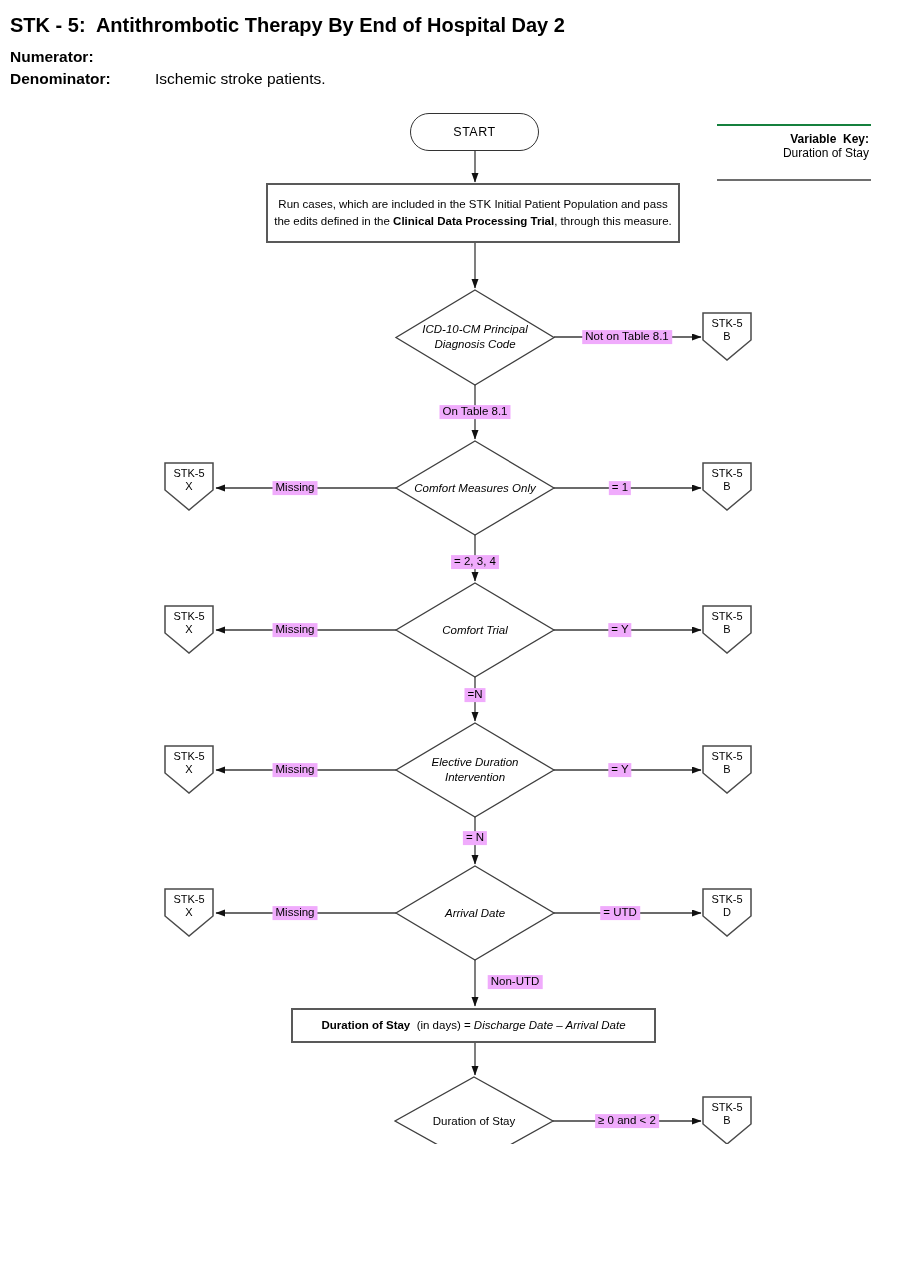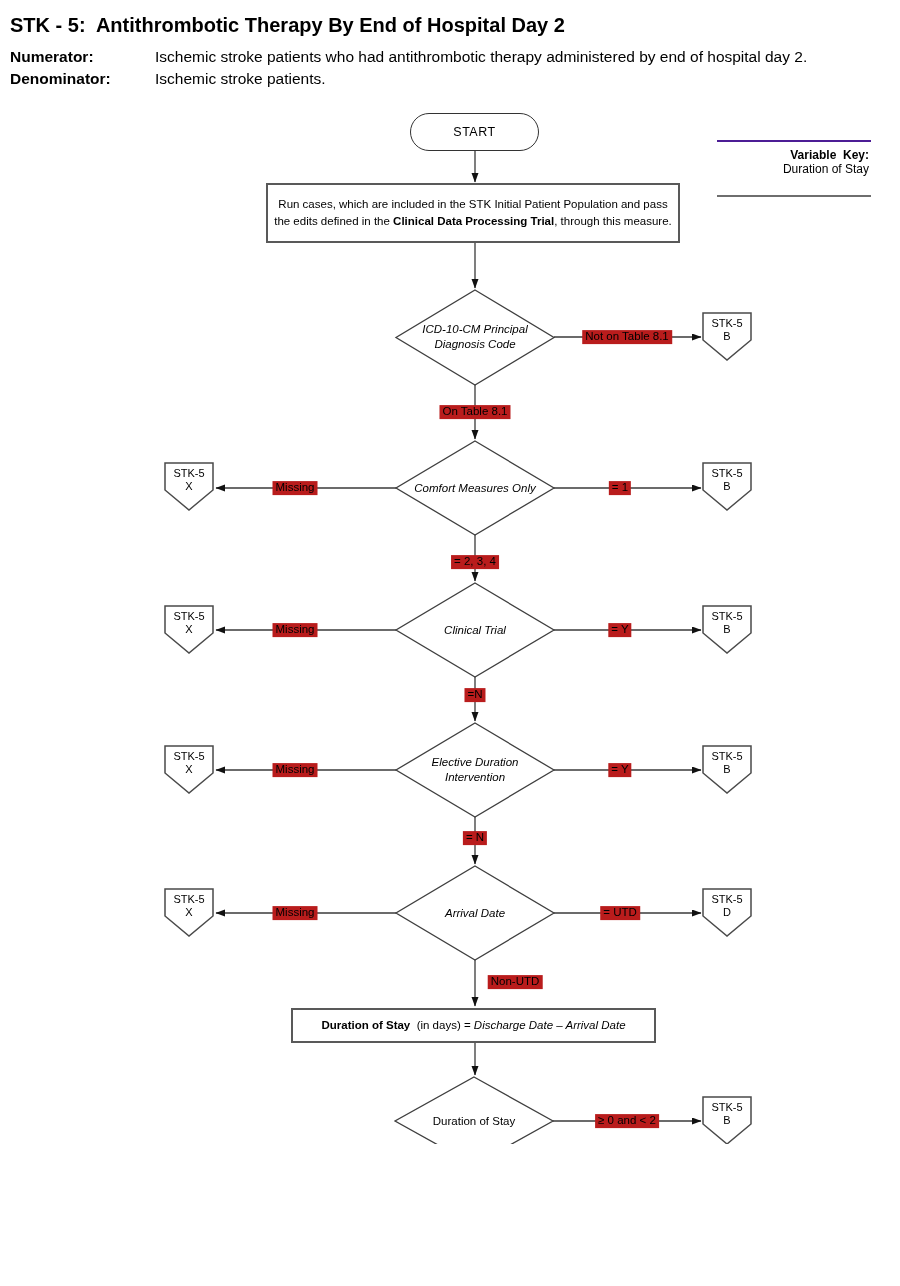--- a/index.html
+++ b/index.html
@@ -2,52 +2,51 @@
 <html><head>
 <meta charset="utf-8">
 <style>
   html,body{margin:0;padding:0;background:#fff;}
   .page{position:relative;width:900px;height:1144px;background:#fff;overflow:hidden;
         font-family:"Liberation Sans",sans-serif;color:#000;text-decoration:underline;}
   .abs{position:absolute;}
   .title{left:10px;top:14px;font-size:20px;font-weight:bold;white-space:pre;}
   .hdr-label{font-size:15.5px;font-weight:bold;}
   .hdr-text{font-size:15.5px;}
-  .varkey{left:717px;top:140px;width:152px;height:47px;border-top:2px solid #4c1d95;
+  .varkey{left:717px;top:124px;width:152px;height:47px;border-top:2px solid #15803d;
           border-bottom:2px solid #6e6e6e;text-align:right;padding:6px 2px 0 0;}
   .varkey .vk-title{font-size:12px;font-weight:bold;white-space:pre;display:block;}
   .varkey .vk-item{font-size:12px;display:block;}
   svg{position:absolute;left:0;top:0;}
   .start-oval{left:410px;top:113px;width:127px;height:36px;border:1.4px solid #333;
               border-radius:20px;display:flex;align-items:center;justify-content:center;
               font-size:12.5px;letter-spacing:0.5px;background:#fff;}
   .proc-box{border:2px solid #595959;background:#fff;display:flex;align-items:center;
             justify-content:center;text-align:center;font-size:11.5px;line-height:1.45;}
   .proc1{left:266px;top:183px;width:402px;height:56px;padding:0 4px;}
   .proc2{left:291px;top:1008px;width:361px;height:31px;white-space:pre;}
   .b{font-weight:bold;}
   .i{font-style:italic;}
-  .lbl{position:absolute;transform:translate(-50%,-50%);background:#b91c1c;font-size:11.5px;
+  .lbl{position:absolute;transform:translate(-50%,-50%);background:#f0abfc;font-size:11.5px;
        white-space:nowrap;padding:0 3px;text-align:left;line-height:1.2;}
   .dlabel{position:absolute;transform:translate(-50%,-50%);font-size:11.5px;text-align:center;
           line-height:1.3;white-space:nowrap;}
   .dlabel.it{font-style:italic;}
   .dlabel span{display:block;}
   .penta-lbl{position:absolute;width:48px;text-align:center;font-size:11px;line-height:13px;
              padding-top:4px;}
   .penta-lbl span{display:block;}
 </style>
 </head>
 <body>
 
 <div class="page">
 
   <div class="abs title">STK - 5:  Antithrombotic Therapy By End of Hospital Day 2</div>
   <div class="abs hdr-label" style="left:10px;top:48px;">Numerator:</div>
-  <div class="abs hdr-text" style="left:155px;top:48px;">Ischemic stroke patients who had antithrombotic therapy administered by end of hospital day 2.</div>
   <div class="abs hdr-label" style="left:10px;top:70px;">Denominator:</div>
   <div class="abs hdr-text" style="left:155px;top:70px;">Ischemic stroke patients.</div>
 
   <div class="abs varkey">
     <span class="vk-title">Variable  Key:</span>
     <span class="vk-item">Duration of Stay</span>
   </div>
 
   <svg width="900" height="1286" viewBox="0 0 900 1286">
     <defs>
@@ -112,21 +111,21 @@
 
   <div class="abs proc-box proc2">
     <span class="b">Duration of Stay</span><span>  (in days) = </span><span class="i">Discharge Date – Arrival Date</span>
   </div>
 
   <div class="dlabel it" style="left:475px;top:337px;">
     <span>ICD-10-CM Principal</span>
     <span>Diagnosis Code</span>
   </div>
   <div class="dlabel it" style="left:475px;top:488px;">Comfort Measures Only</div>
-  <div class="dlabel it" style="left:475px;top:630px;">Clinical Trial</div>
+  <div class="dlabel it" style="left:475px;top:630px;">Comfort Trial</div>
   <div class="dlabel it" style="left:475px;top:770px;">
     <span>Elective Duration</span>
     <span>Intervention</span>
   </div>
   <div class="dlabel it" style="left:475px;top:913px;">Arrival Date</div>
   <div class="dlabel" style="left:474px;top:1121px;">Duration of Stay</div>
 
   <div class="lbl" style="left:627px;top:337px;">Not on Table 8.1</div>
   <div class="lbl" style="left:475px;top:412px;">On Table 8.1</div>
 

